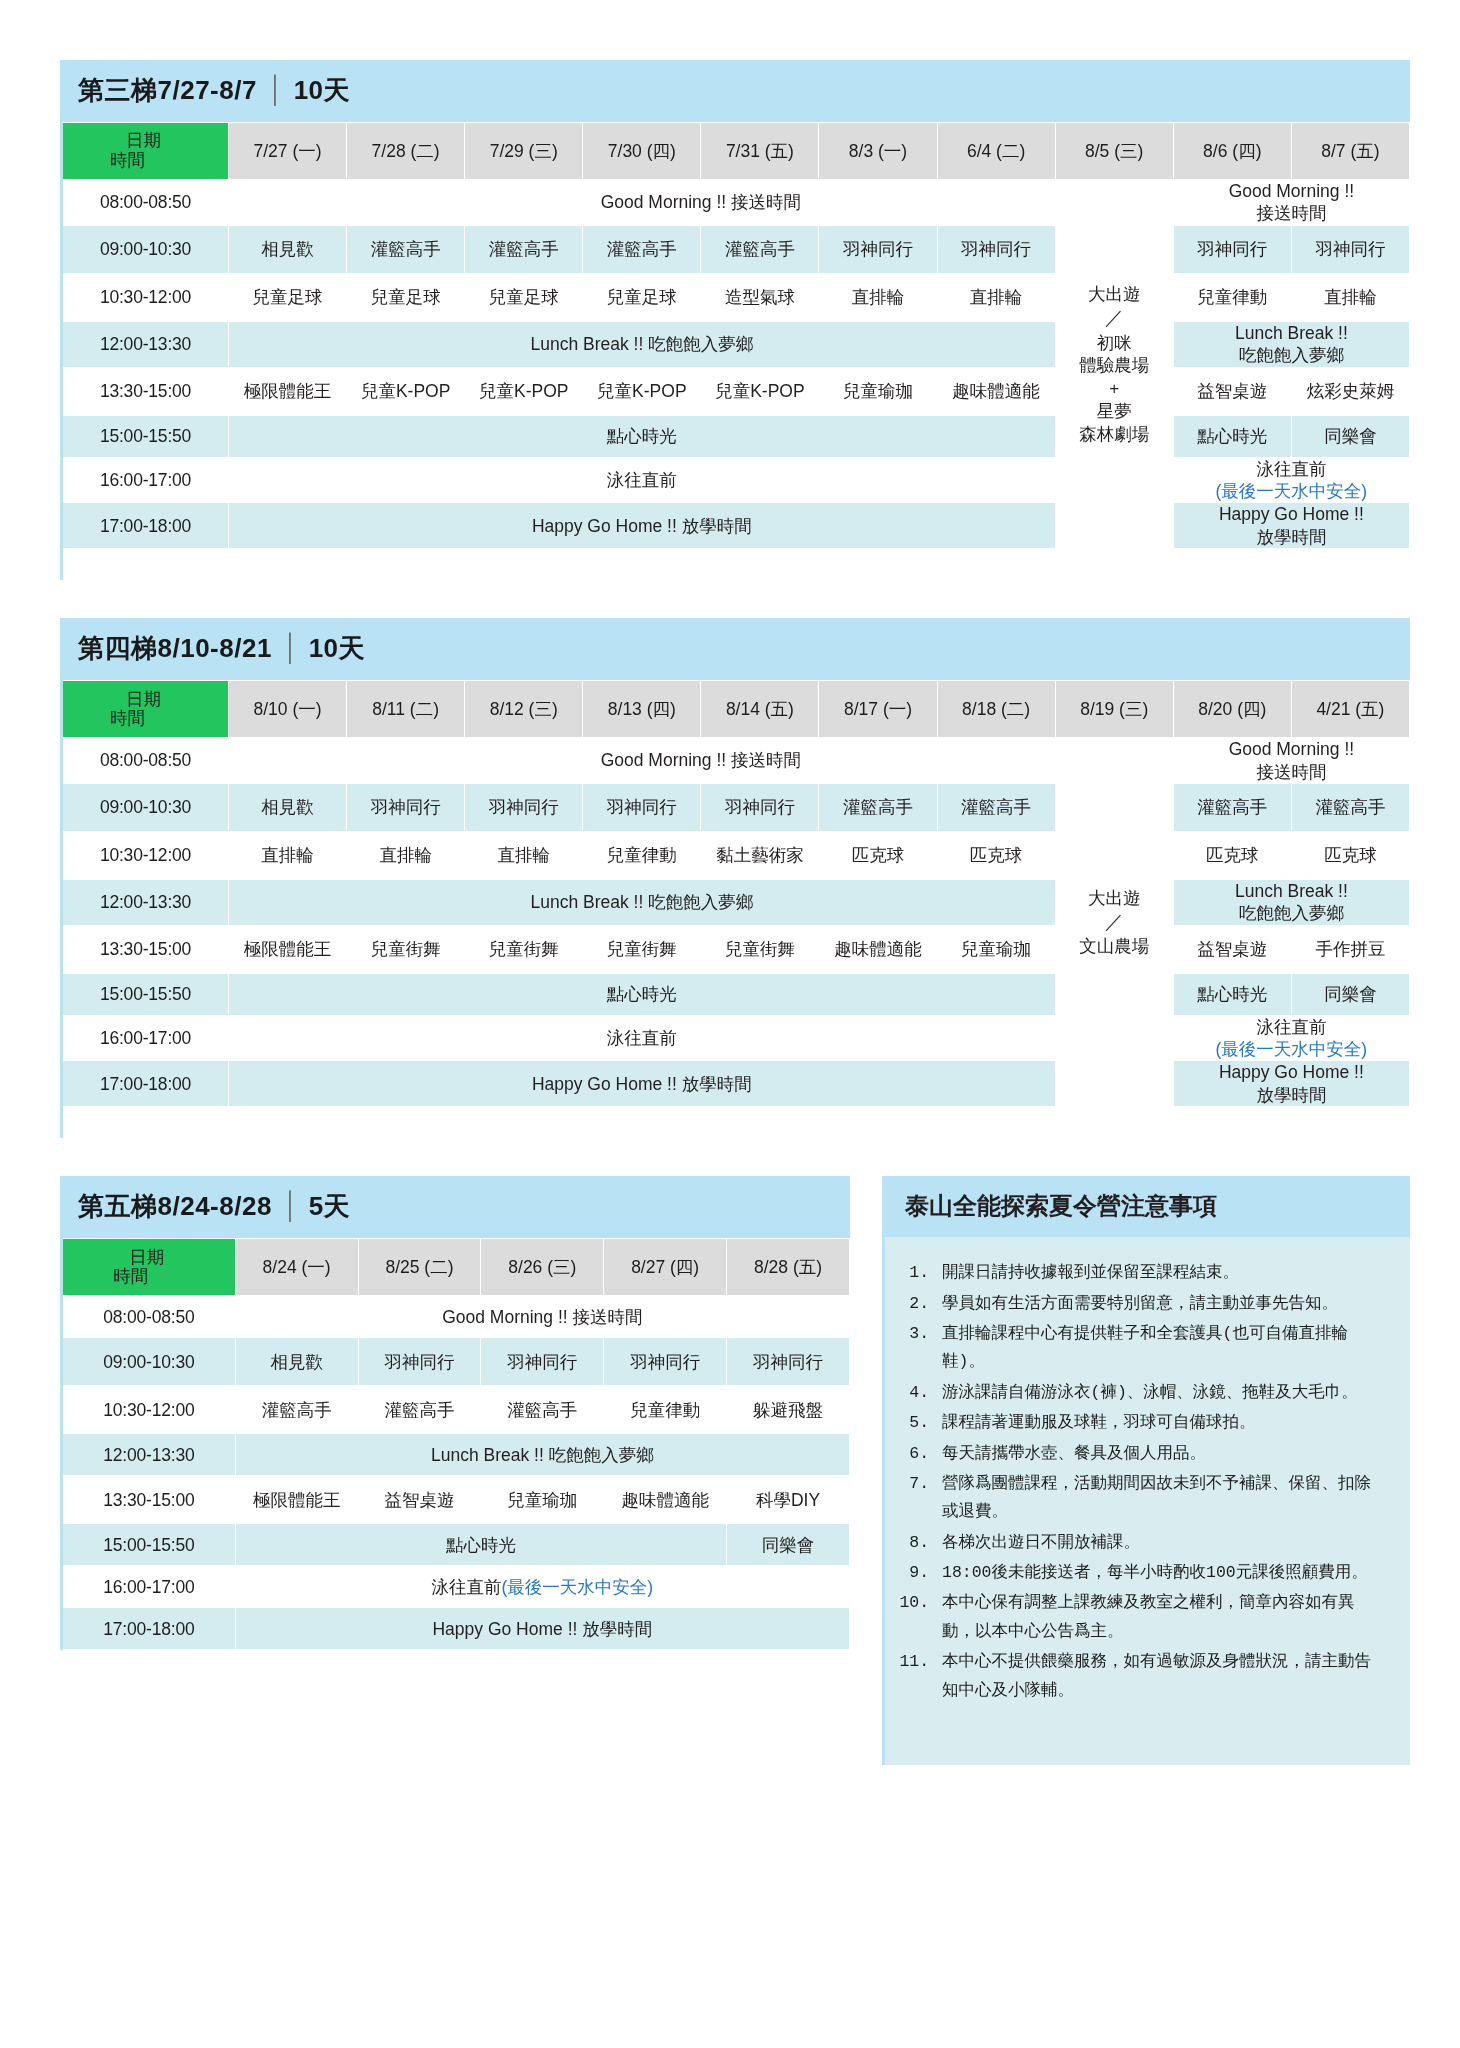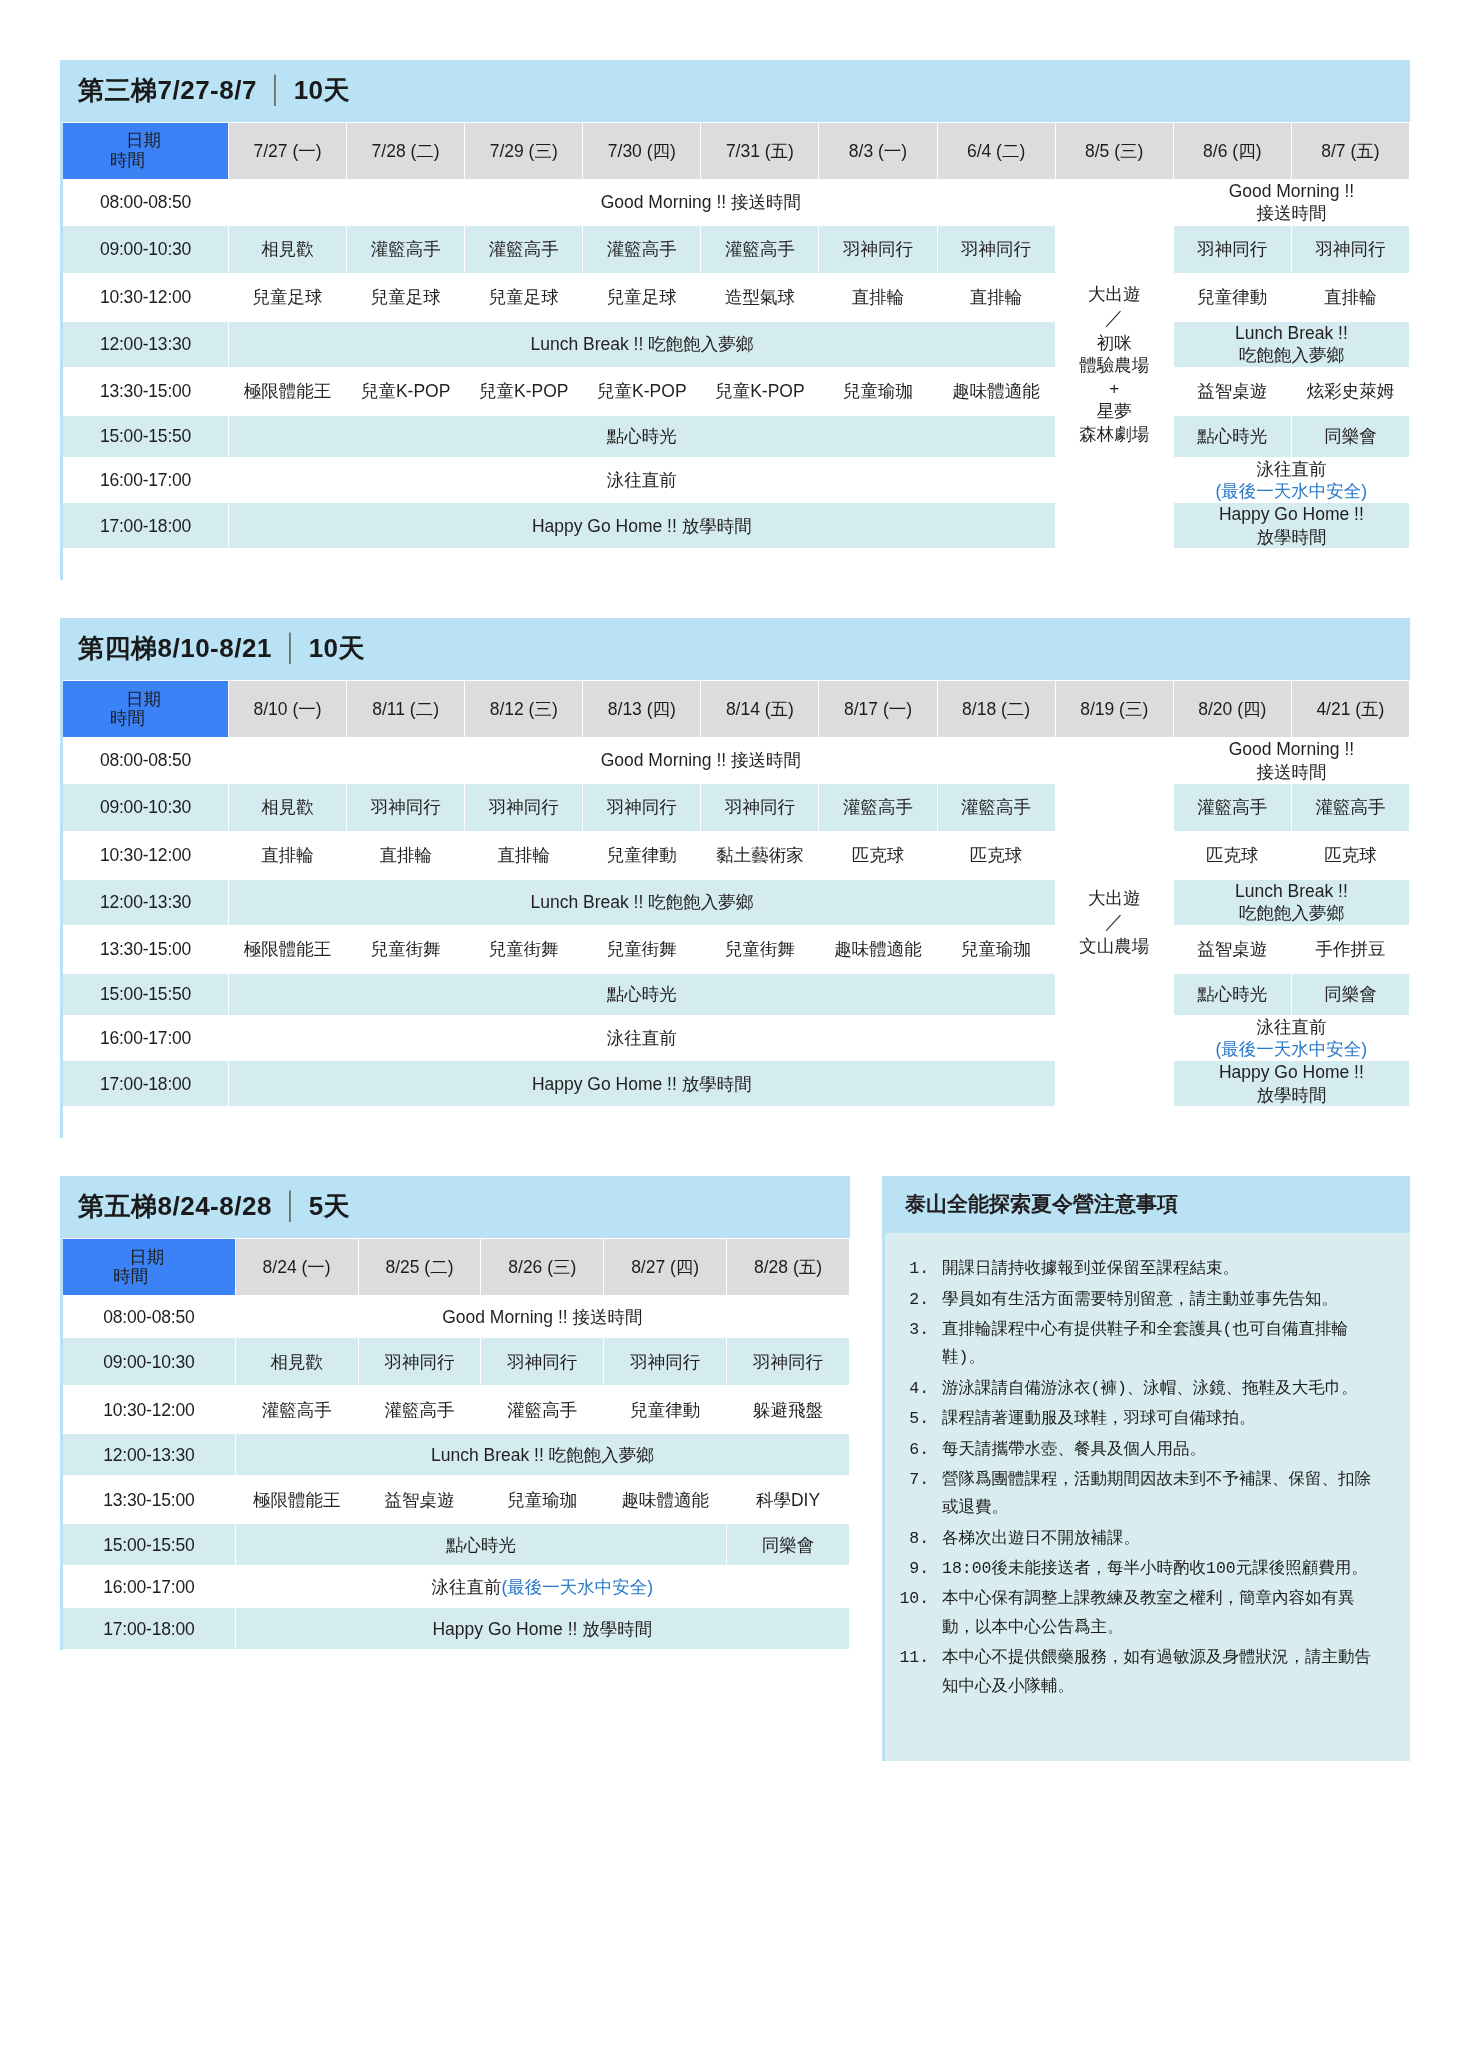--- a/index.html
+++ b/index.html
@@ -52,21 +52,21 @@
   }
   
   .hdr th{
     background:#dcdcdc;
     height:56px;
     font-size:17px;
     color:#1d1d1d;
   }
   .hdr th.corner{
     position:relative;
-    background:#3b82f6;
+    background:#22c55e;
     padding:0;
     margin-top:12px;
   }
   .corner-in{
     display:flex;flex-direction:column;
     justify-content:center;align-items:center;
     height:56px;line-height:1.12;
   }
   .corner-in span{display:block;}
   .corner-in .d{padding-right:4px;}
@@ -107,21 +107,21 @@
   tr.spacer td{ background:#ffffff; height:30px; border:1px solid #ffffff;}
 
   
   .bottom{ display:flex; gap:32px; align-items:flex-start; }
   .bottom .left{ width:790px; flex:0 0 790px;}
   .bottom .right{ flex:1 1 auto; }
 
   .notes-card{ border-left:3px solid #b9e2f5; }
   .notes-title{
     background:#b9e2f5;
-    font-size:21px;
+    font-size:24px;
     font-weight:bold;
     padding:14px 20px 15px 20px;
   }
   .notes-body{
     background:#d9edf0;
     padding:22px 24px 26px 20px;
     min-height:480px;
     font-family:Liberation Mono, monospace;
   }
   ol.notes{

